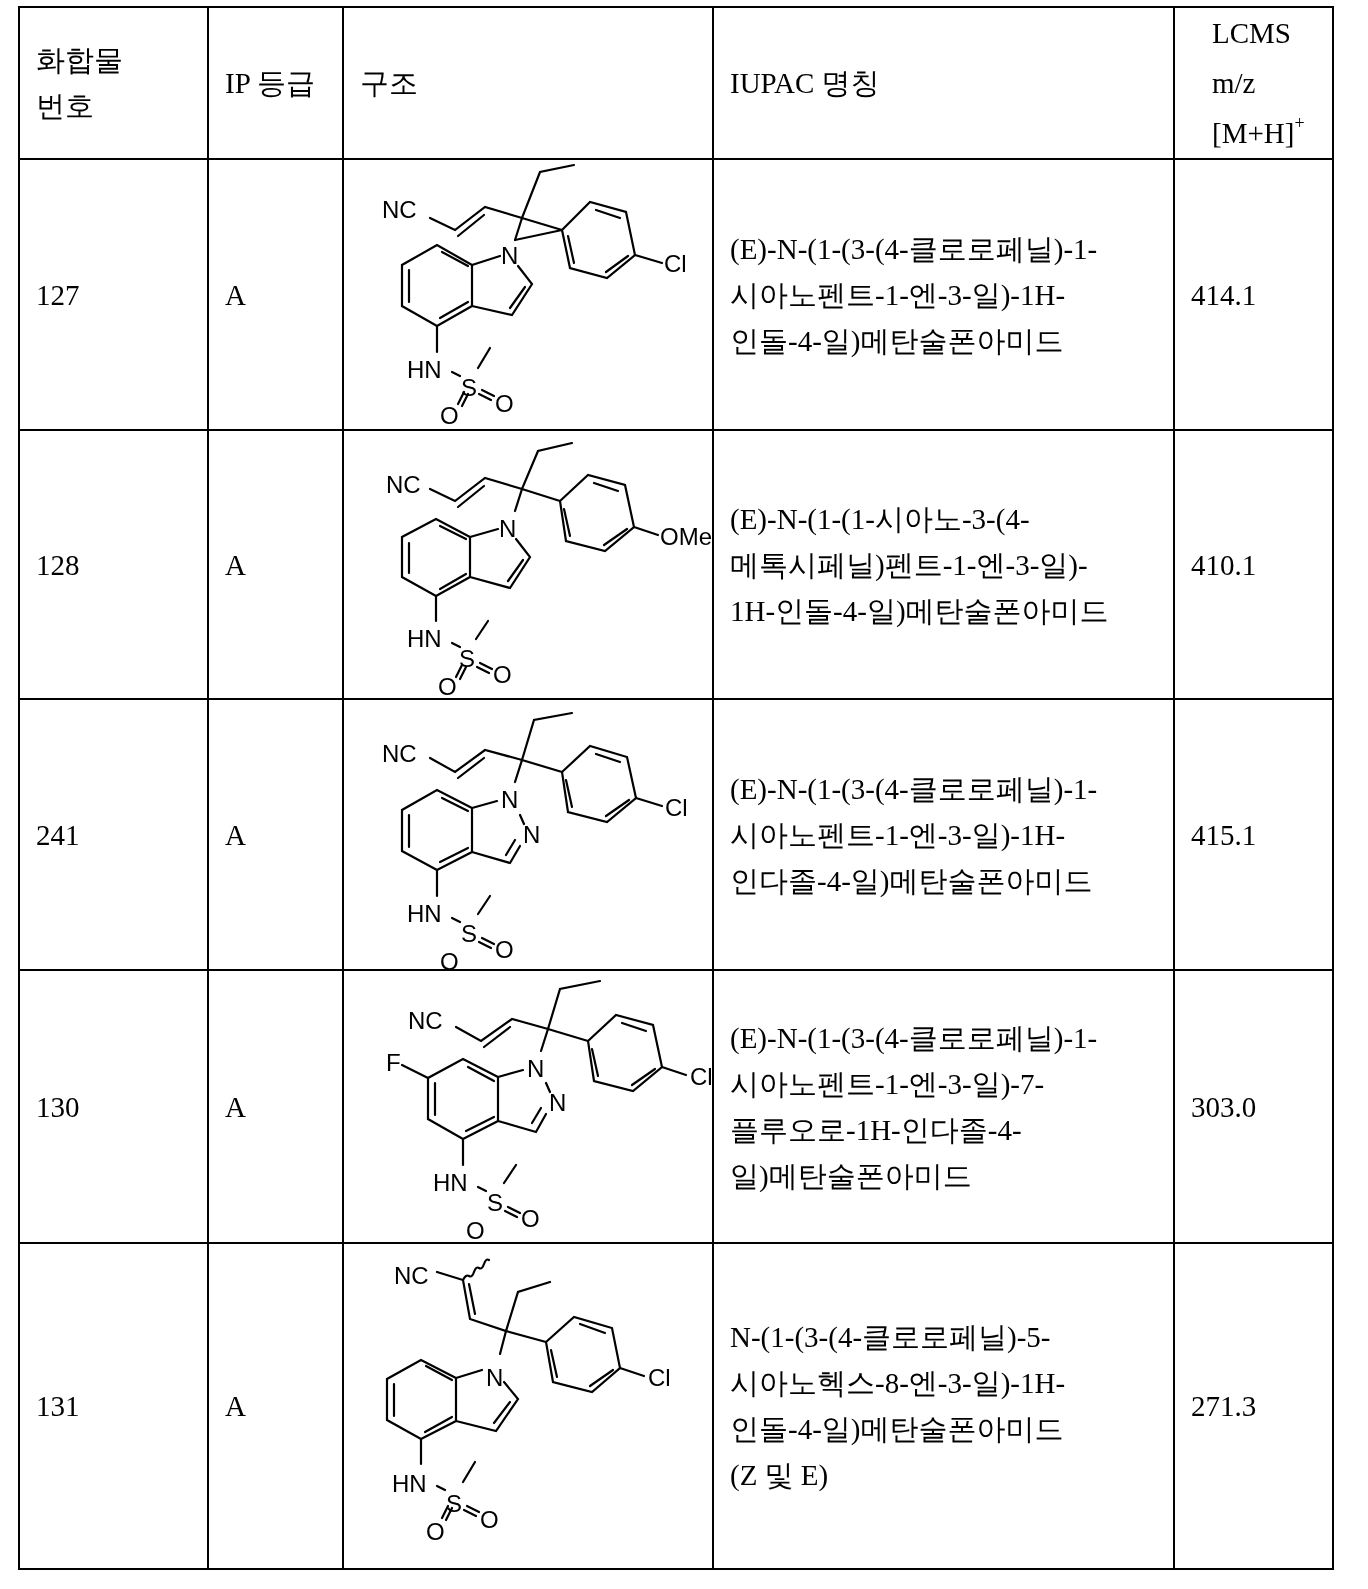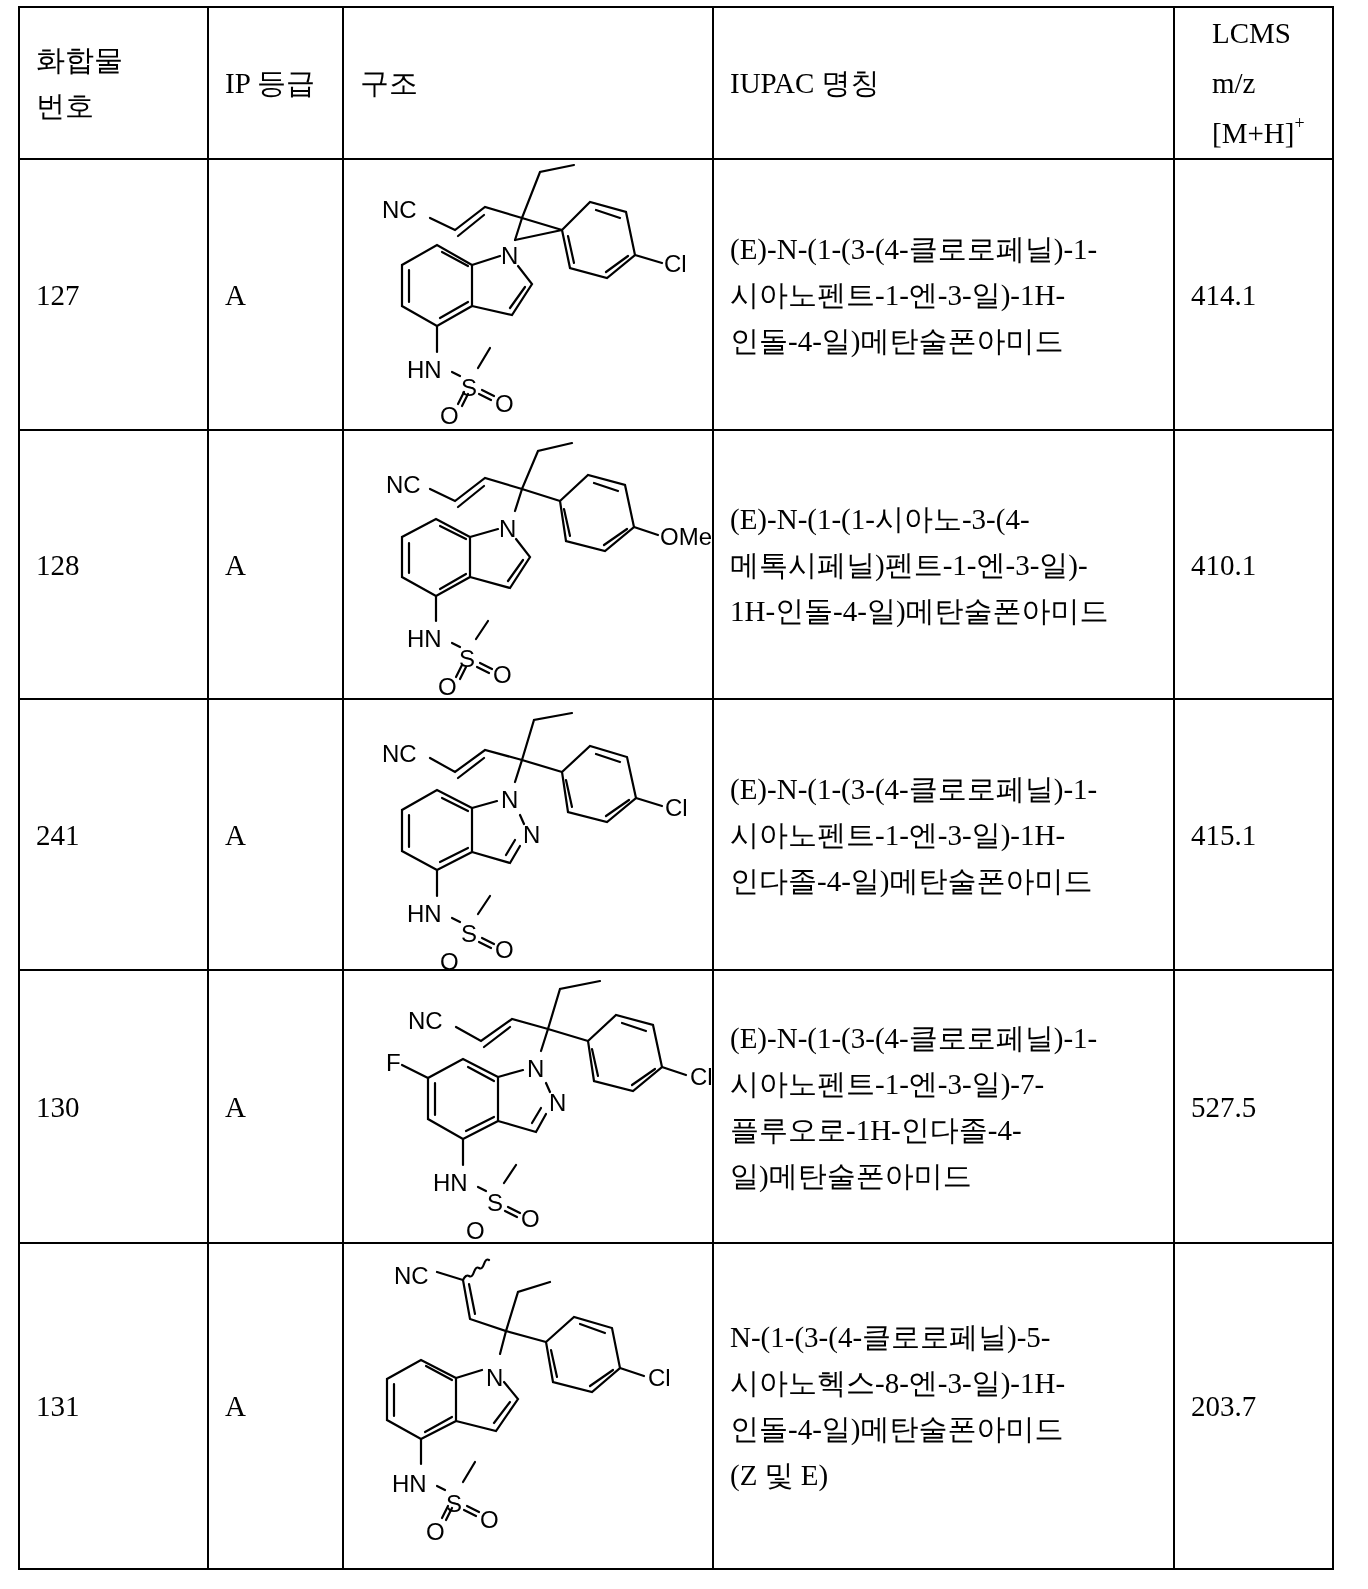--- a/index.html
+++ b/index.html
@@ -196,21 +196,21 @@
         <text x="161" y="256">O</text>
         <text x="106" y="268">O</text>
       </svg>
     </td>
     <td>
       <span class="line">(E)-N-(1-(3-(4-클로로페닐)-1-</span>
       <span class="line">시아노펜트-1-엔-3-일)-7-</span>
       <span class="line">플루오로-1H-인다졸-4-</span>
       <span class="line">일)메탄술폰아미드</span>
     </td>
-    <td>527.5</td>
+    <td>303.0</td>
   </tr>
 
   <tr style="height:326px;">
     <td>131</td>
     <td>A</td>
     <td class="struct">
       <svg width="368" height="324" viewBox="0 0 368 324">
         <g class="b">
           <path d="M77 28 L103 36 L110 75 L146 87 L158 48 L190 38"></path>
           <path d="M109 40 L115 70"></path>
@@ -237,16 +237,16 @@
         <text x="120" y="284">O</text>
         <text x="66" y="296">O</text>
       </svg>
     </td>
     <td>
       <span class="line">N-(1-(3-(4-클로로페닐)-5-</span>
       <span class="line">시아노헥스-8-엔-3-일)-1H-</span>
       <span class="line">인돌-4-일)메탄술폰아미드</span>
       <span class="line">(Z 및 E)</span>
     </td>
-    <td>203.7</td>
+    <td>271.3</td>
   </tr>
 </tbody>
   </table>
 
 </body></html>

